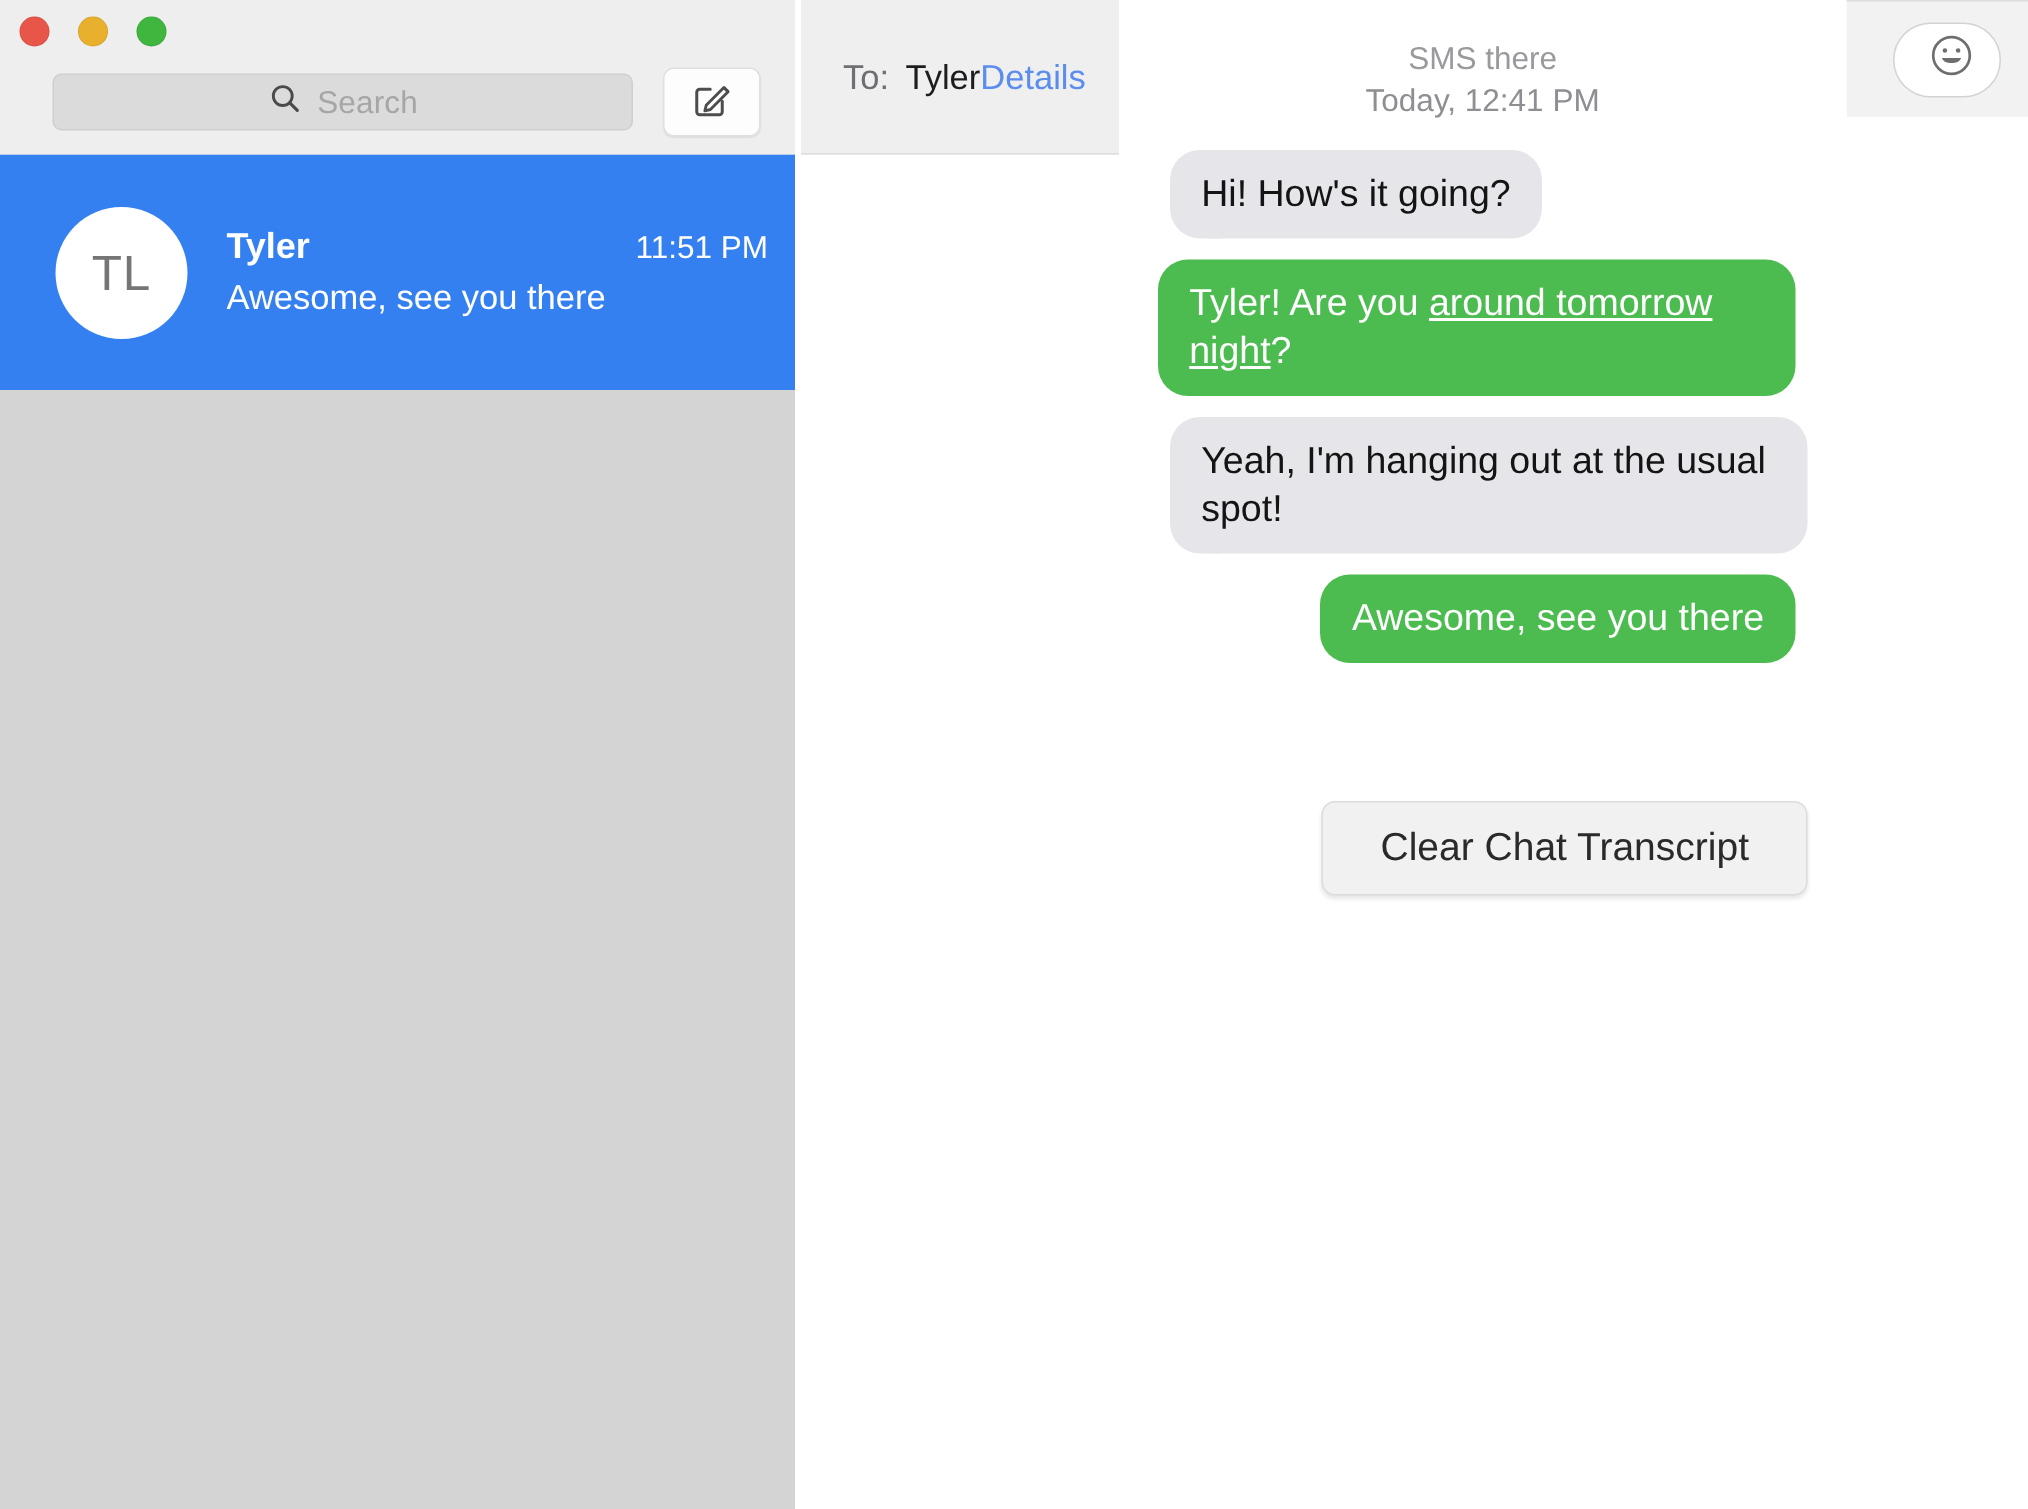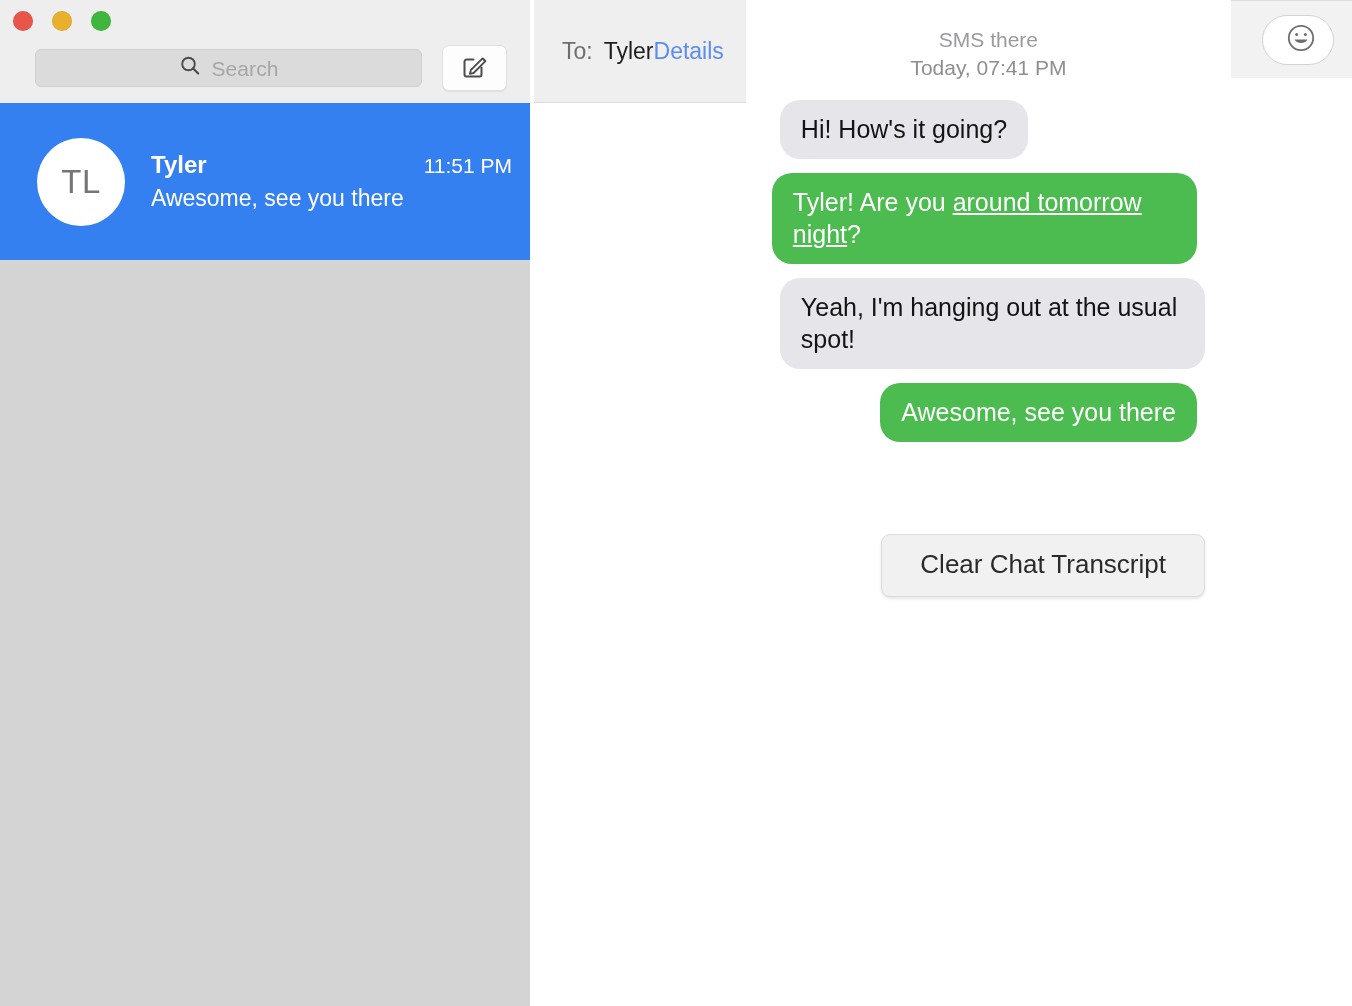--- a/index.html
+++ b/index.html
@@ -371,21 +371,21 @@
     <div class="conv-header">
       <span class="to-label">To:</span>
       <span class="to-value">Tyler</span>
       <span class="details-link">Details</span>
     </div>
 
     <div class="messages">
 
       <div class="sms-header">
         <div class="sms-header-line1">SMS there</div>
-        <div class="sms-header-line2">Today, 07:41 PM</div>
+        <div class="sms-header-line2">Today, 12:41 PM</div>
       </div>
 
       <div class="msg-row incoming">
         <div class="bubble incoming">Hi! How's it going?</div>
       </div>
 
       <div class="msg-row outgoing">
         <div class="bubble outgoing" style="max-width:472px;"><span>Tyler! Are you </span><span class="linked">around tomorrow night</span><span>?</span></div>
       </div>
 

